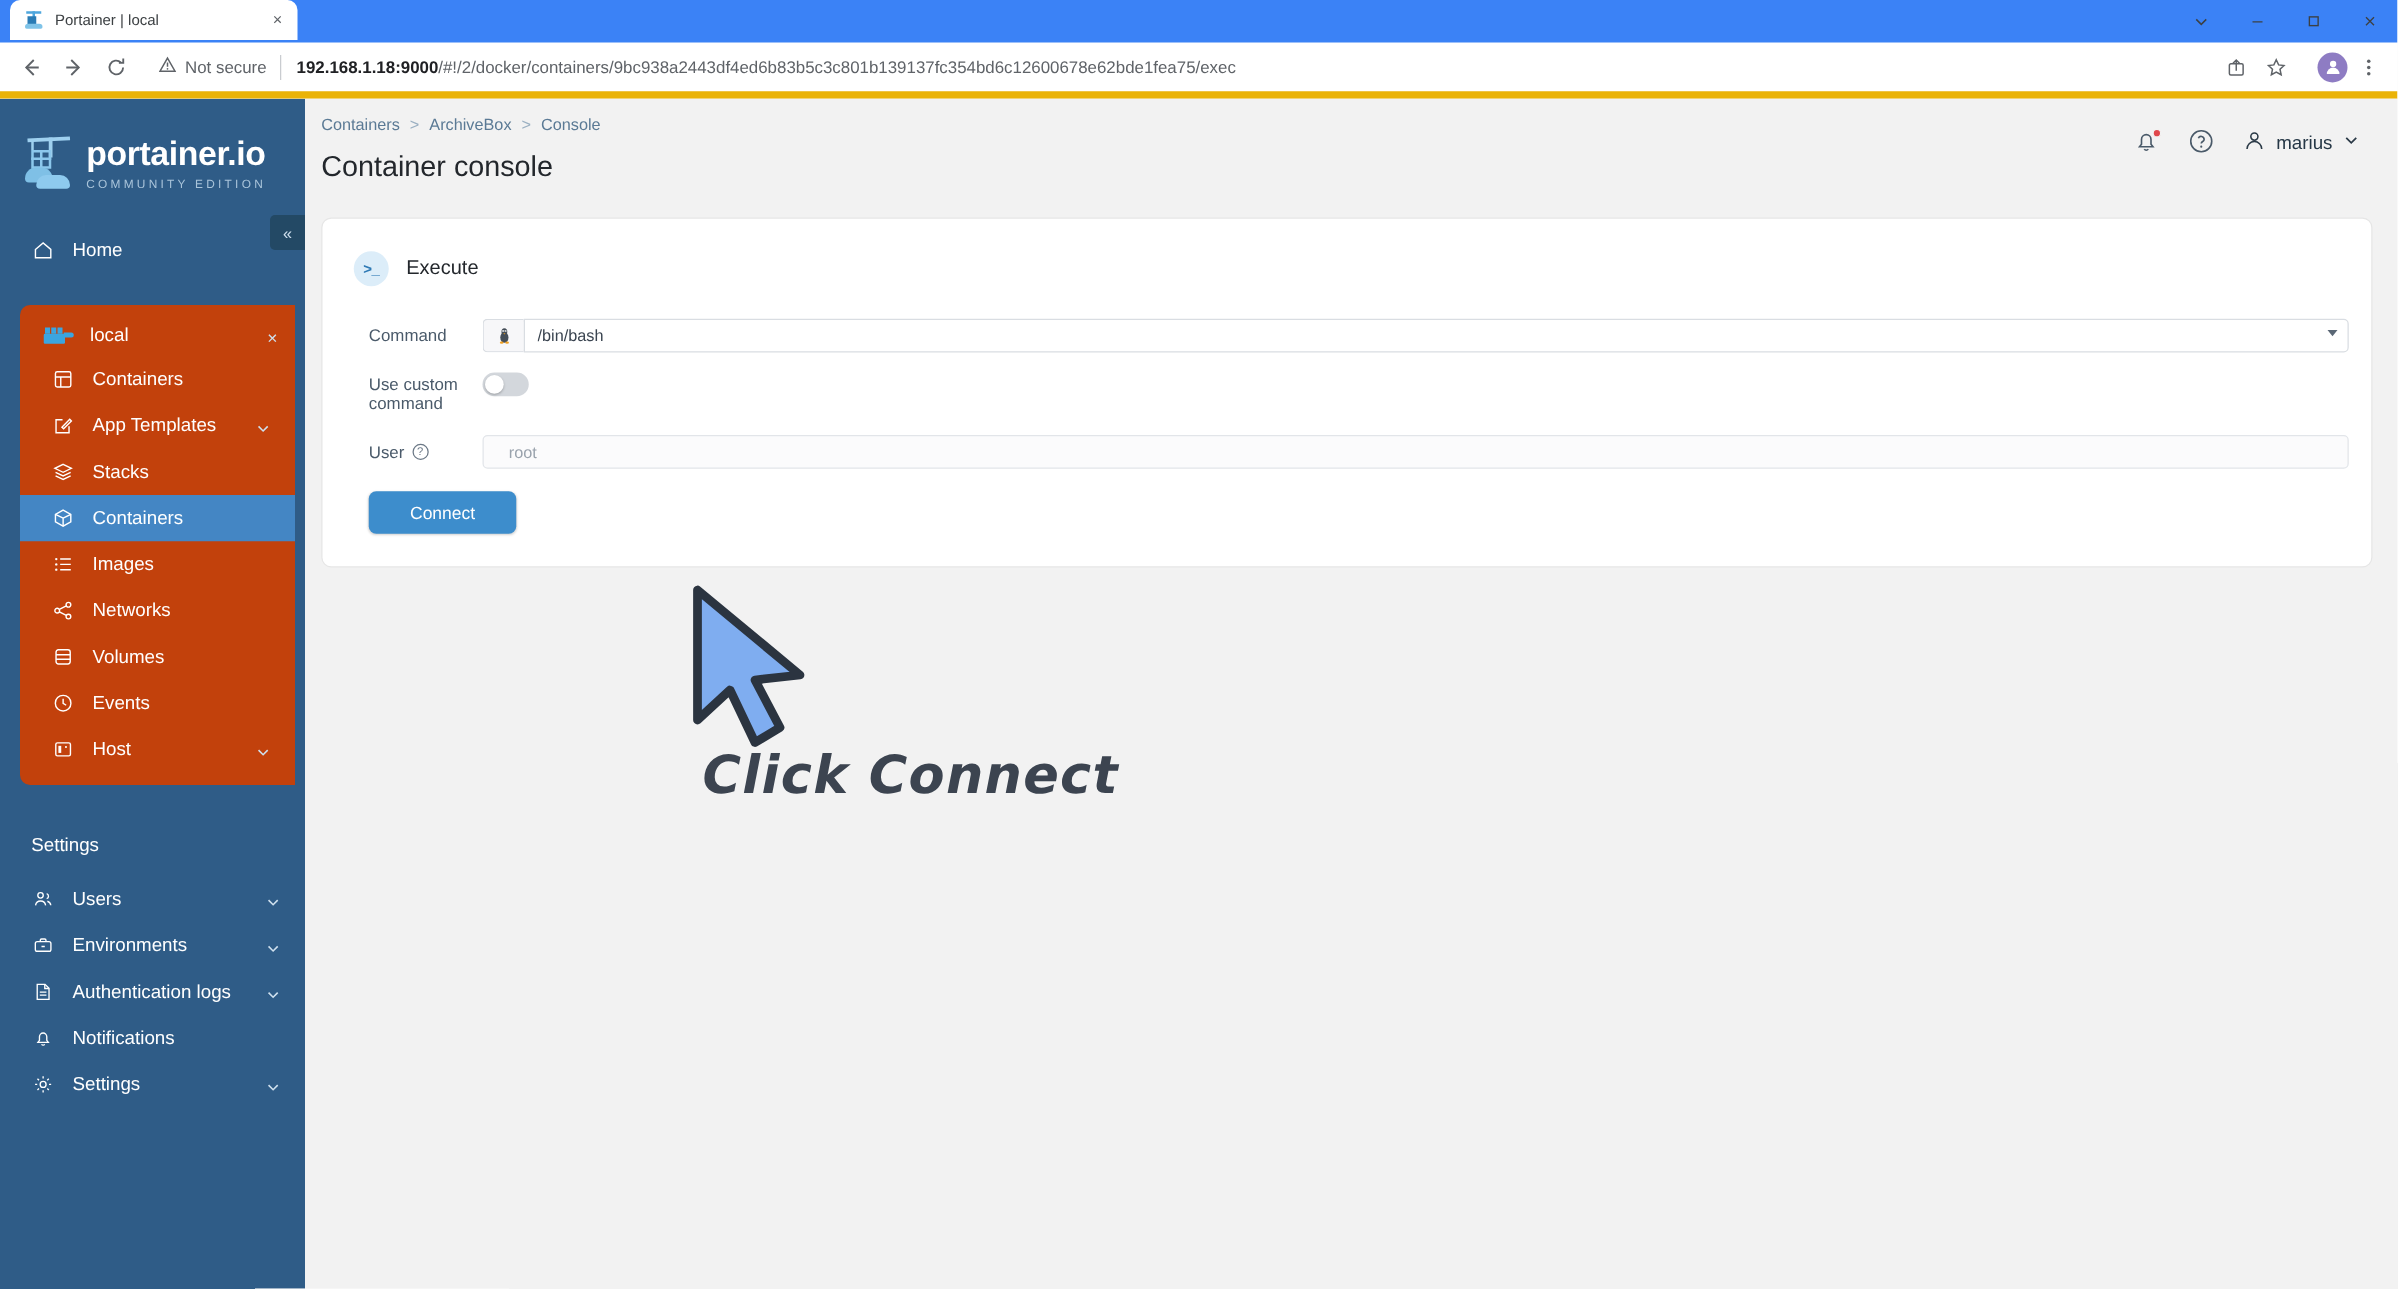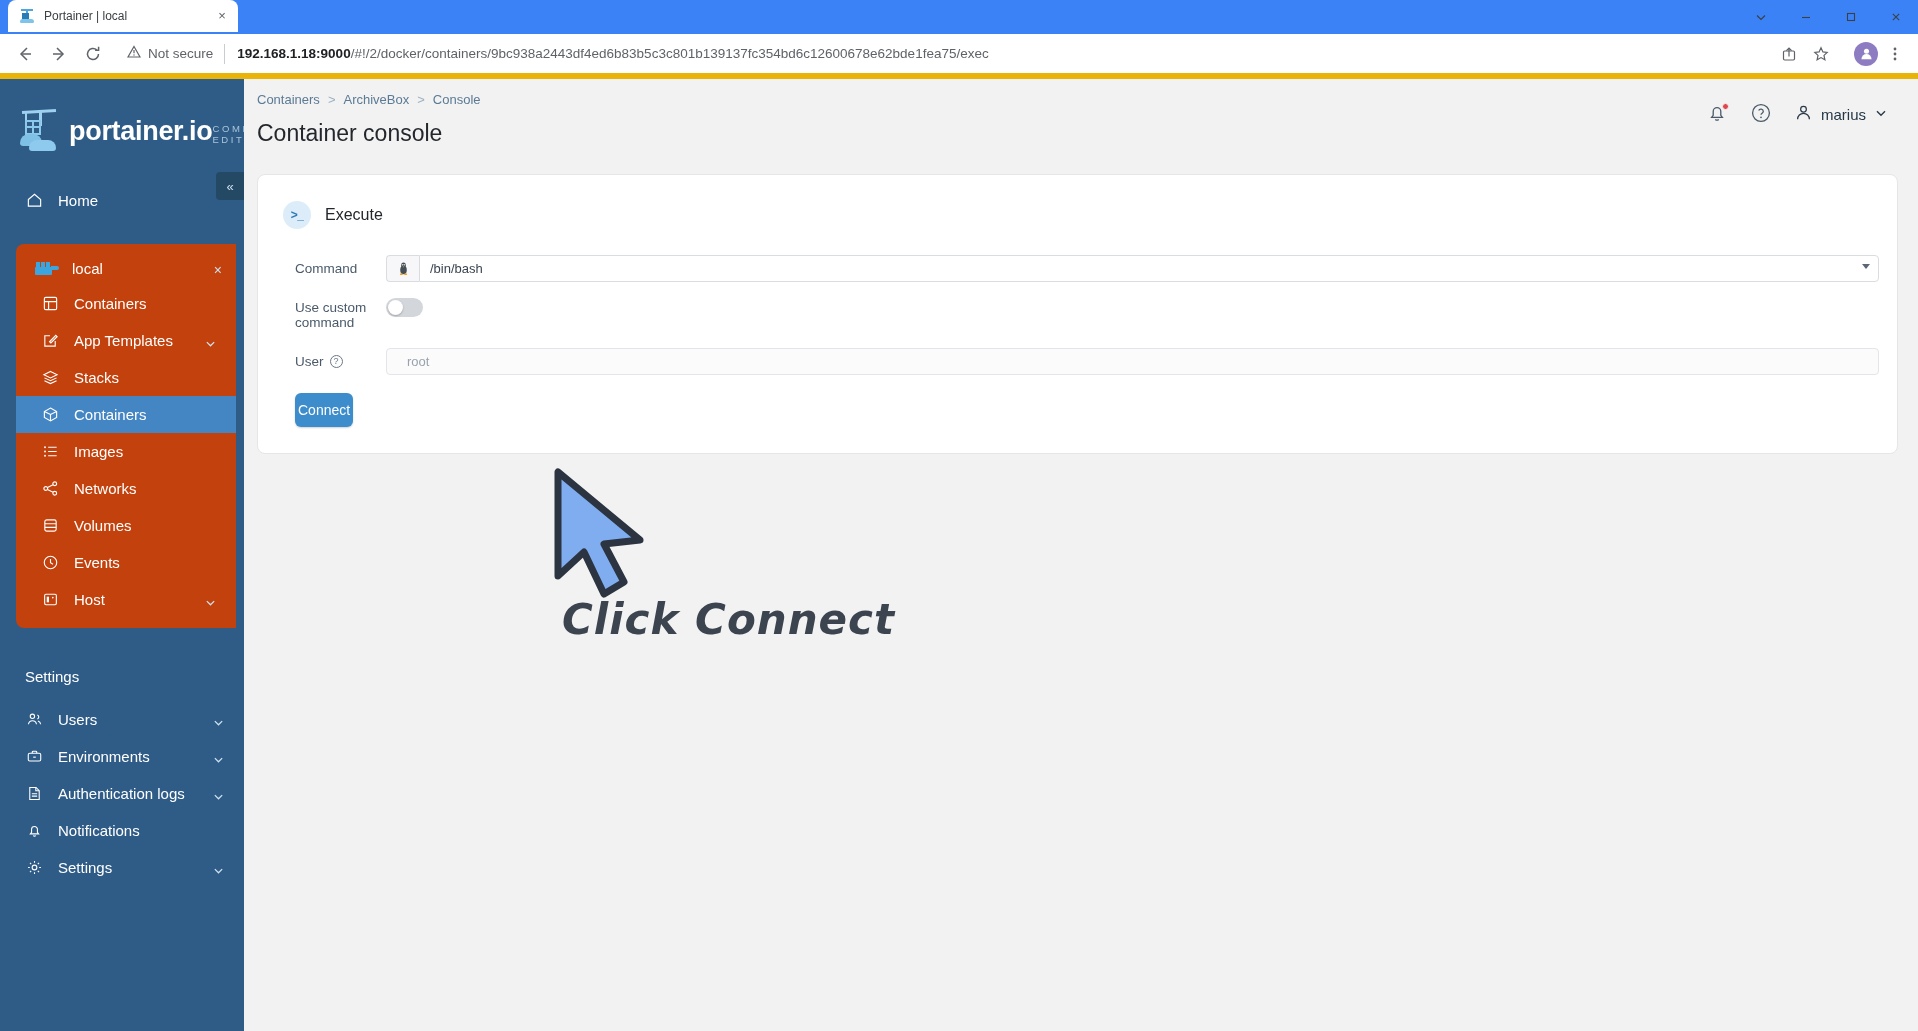--- a/index.html
+++ b/index.html
@@ -117,21 +117,21 @@
   .logo-wrap { display: flex; align-items: center; gap: 11px; padding: 6px 0 0 20px; }
   .logo-mark { width: 38px; height: 48px; position: relative; flex: none; }
   .lm-arm   { position:absolute; left:2px; top:3px; width:34px; height:3px; background:#9ed0ef; transform: rotate(-3deg); }
   .lm-mast  { position:absolute; left:19px; top:3px; width:3px; height:16px; background:#9ed0ef; }
   .lm-hook  { position:absolute; left:5px; top:5px; width:2px; height:8px; background:#9ed0ef; }
   .lm-cab   { position:absolute; left:5px; top:13px; width:16px; height:15px; border:2px solid #8cc7ec; }
   .lm-cabl1 { position:absolute; left:5px; top:19px; width:16px; height:2px; background:#8cc7ec; }
   .lm-cabl2 { position:absolute; left:12px; top:13px; width:2px; height:15px; background:#8cc7ec; }
   .lm-wave1 { position:absolute; left:0px; top:27px; width:22px; height:12px; background:#7fc0e6; border-radius: 11px 11px 4px 4px; }
   .lm-wave2 { position:absolute; left:9px; top:33px; width:27px; height:11px; background:#8ecaee; border-radius: 13px 13px 5px 5px; }
-  .logo-text { display: flex; flex-direction: row; }
+  .logo-text { display: flex; flex-direction: column; }
   .logo-title { font-size: 27px; font-weight: bold; color: #ffffff; letter-spacing: -0.3px; line-height: 1; }
   .logo-sub { font-size: 9.5px; color: #a9c4da; letter-spacing: 2.6px; margin-top: 5px; }
 
   .collapse-btn {
     position: absolute; right: 0; top: 93px;
     width: 28px; height: 28px;
     background: #234965; color: #cfe0ee;
     border-radius: 4px 0 0 4px;
     display: flex; align-items: center; justify-content: center;
     font-size: 13px;
@@ -286,21 +286,21 @@
     width: 13px; height: 13px; border-radius: 50%;
     border: 1px solid #6b7886; color: #6b7886;
     font-size: 9px; line-height: 11px; text-align: center; flex: none;
   }
 
   .btn-row { padding-left: 19px; margin-top: 18px; }
   .btn-connect {
     background: #3d8dcc; color: #ffffff;
     border: none; border-radius: 6px;
     font-size: 14px; font-family: "Liberation Sans", sans-serif;
-    padding: 9px 3px;
+    padding: 9px 33px;
     box-shadow: 0 1px 2px rgba(0,0,0,.18);
   }
 
   
   .annotation { position: absolute; left: 300px; top: 385px; pointer-events: none; }
   .ann-label {
     position: absolute; left: 18px; top: 131px;
     font-size: 42px; font-weight: bold; font-style: italic;
     color: #3c4450; white-space: nowrap;
     font-family: "DejaVu Sans", sans-serif;

